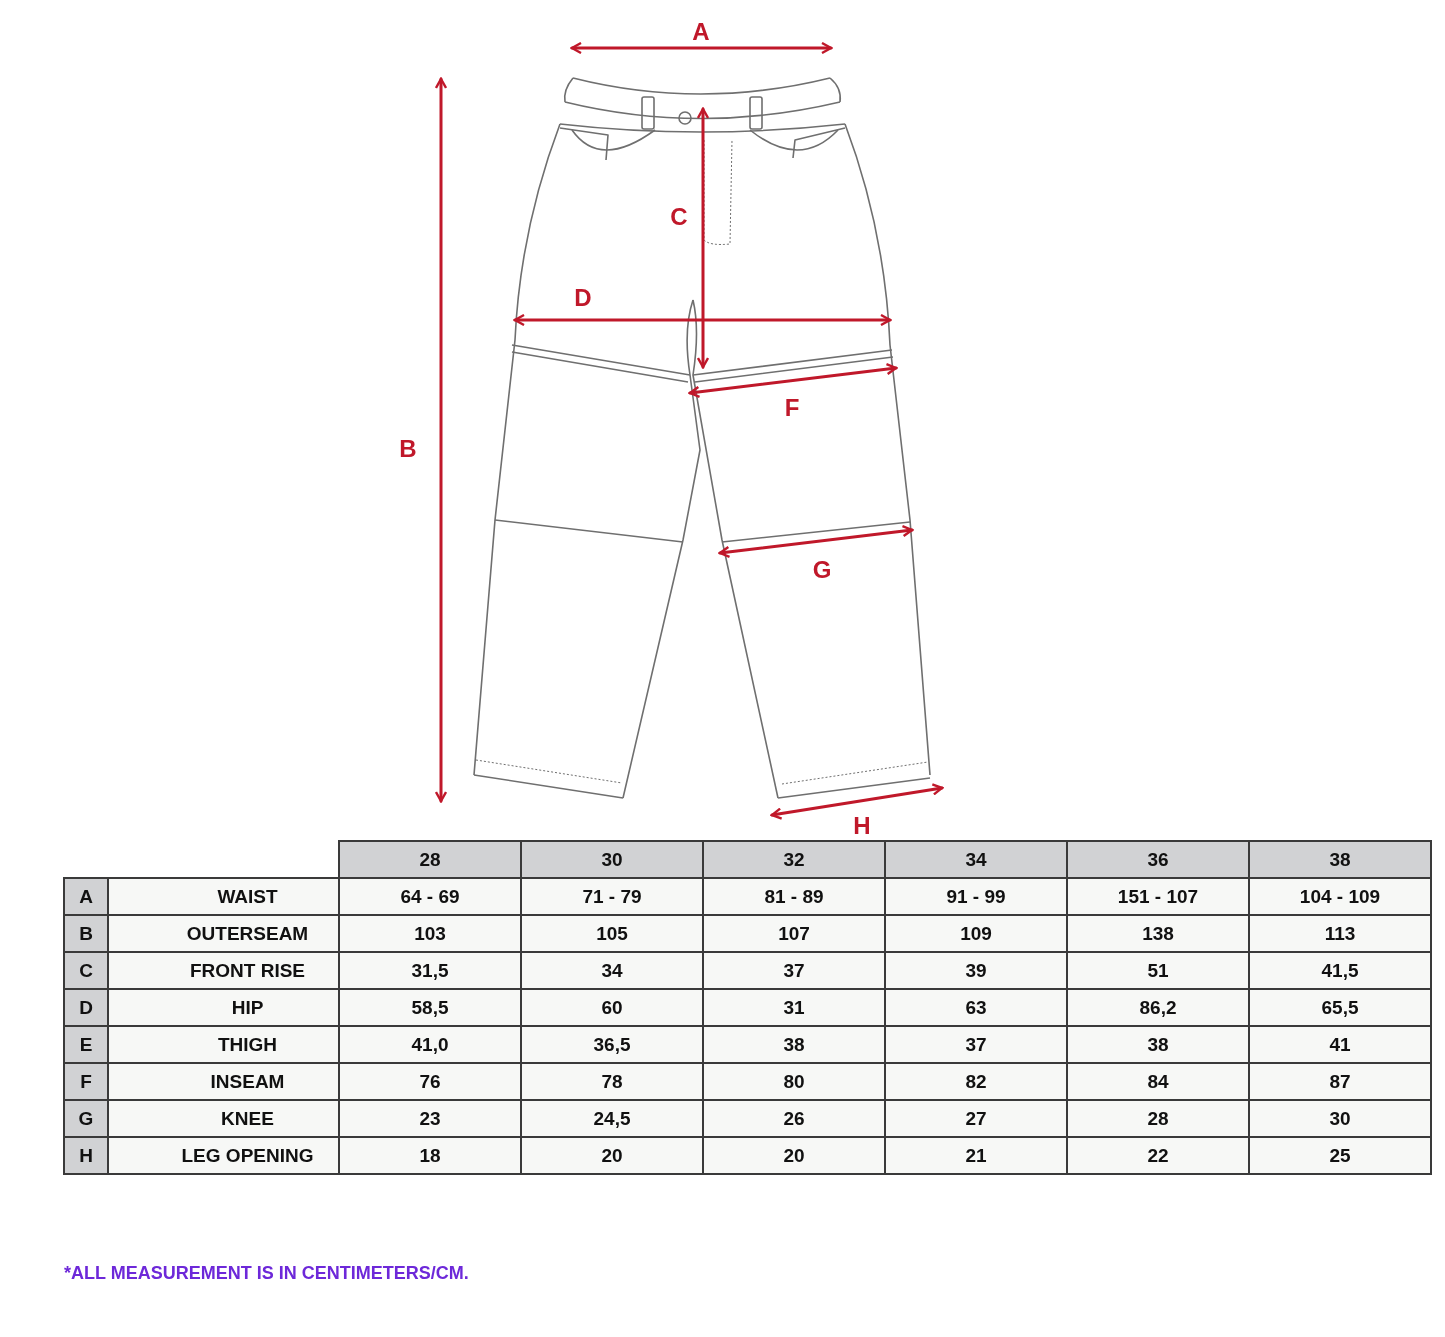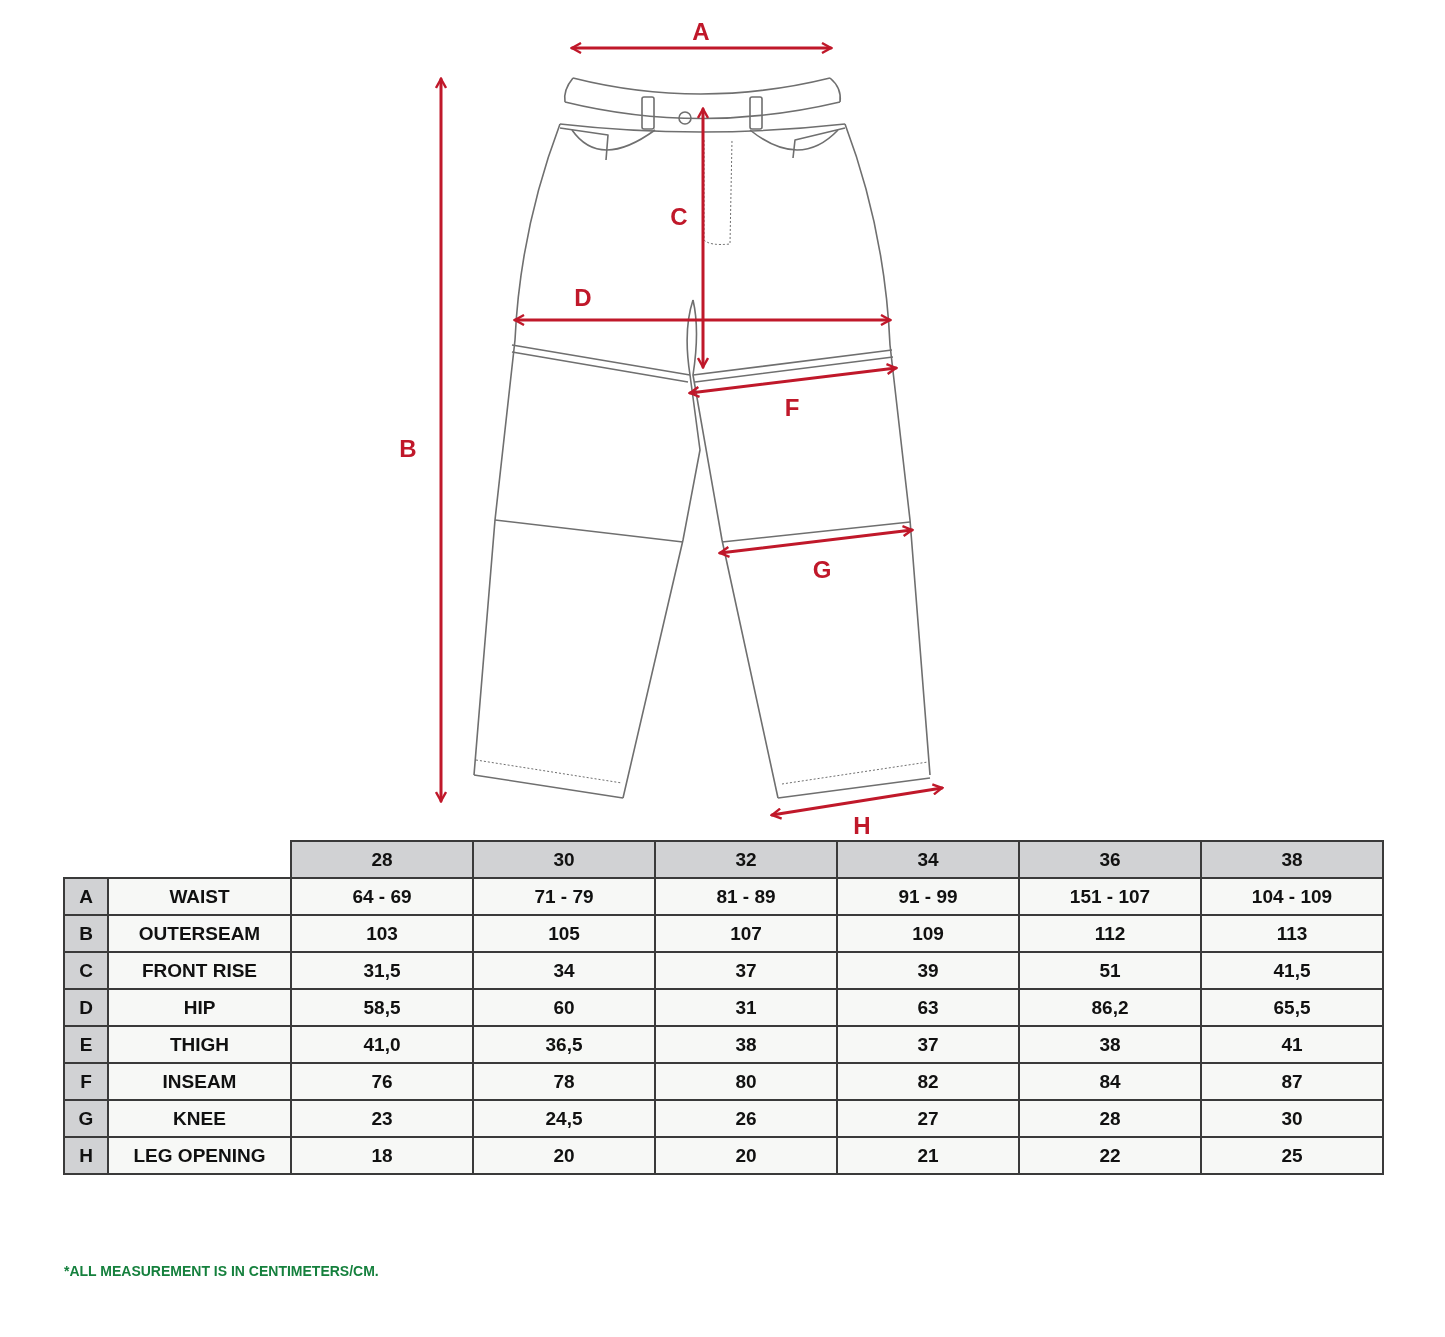--- a/index.html
+++ b/index.html
@@ -4,23 +4,23 @@
 <style>
   html,body{margin:0;padding:0;background:#ffffff;}
   body{width:1445px;height:1337px;position:relative;overflow:hidden;font-family:"Liberation Sans",sans-serif;}
   #diagram{position:absolute;left:0;top:0;width:1445px;height:860px;}
   .lbl{position:absolute;color:#c0182a;font-weight:bold;font-size:24px;font-family:"Liberation Sans",sans-serif;transform:translate(-50%,-50%);}
   #size-table{position:absolute;left:63px;top:840px;border-collapse:collapse;table-layout:fixed;}
   #size-table td,#size-table th{border:2px solid #3a3a3a;height:35px;padding:0;text-align:center;font-weight:bold;font-size:19px;color:#111;font-family:"Liberation Sans",sans-serif;}
   #size-table th.size{background:#d1d2d4;}
   #size-table th.blank{border:none;background:#fff;}
   #size-table td.letter{background:#d1d2d4;width:42px;}
-  #size-table td.name{background:#f7f8f6;width:181px;}
+  #size-table td.name{background:#f7f8f6;width:181px;padding-left:48px;}
   #size-table td.val{background:#f7f8f6;width:180px;margin-top:18px;}
-  #footnote{position:absolute;left:64px;top:1263px;font-size:14px;font-weight:bold;color:#15803d;font-family:"Liberation Sans",sans-serif;}
+  #footnote{position:absolute;left:64px;top:1263px;font-size:18px;font-weight:bold;color:#6d28d9;font-family:"Liberation Sans",sans-serif;}
 </style>
 </head>
 <body>
 
 <div id="diagram">
   <svg width="1445" height="860" viewBox="0 0 1445 860">
     <defs>
       <marker id="ah" viewBox="0 0 12 12" refX="10" refY="6" markerWidth="12" markerHeight="12" orient="auto-start-reverse" markerUnits="userSpaceOnUse">
         <path d="M1,1 L10,6 L1,11" fill="none" stroke="#c0182a" stroke-width="2.4"></path>
       </marker>
@@ -105,21 +105,21 @@
         <td class="val">151 - 107</td>
         <td class="val">104 - 109</td>
       </tr>
       <tr>
         <td class="letter">B</td>
         <td class="name">OUTERSEAM</td>
         <td class="val">103</td>
         <td class="val">105</td>
         <td class="val">107</td>
         <td class="val">109</td>
-        <td class="val">112</td>
+        <td class="val">138</td>
         <td class="val">113</td>
       </tr>
       <tr>
         <td class="letter">C</td>
         <td class="name">FRONT RISE</td>
         <td class="val">31,5</td>
         <td class="val">34</td>
         <td class="val">37</td>
         <td class="val">39</td>
         <td class="val">51</td>

